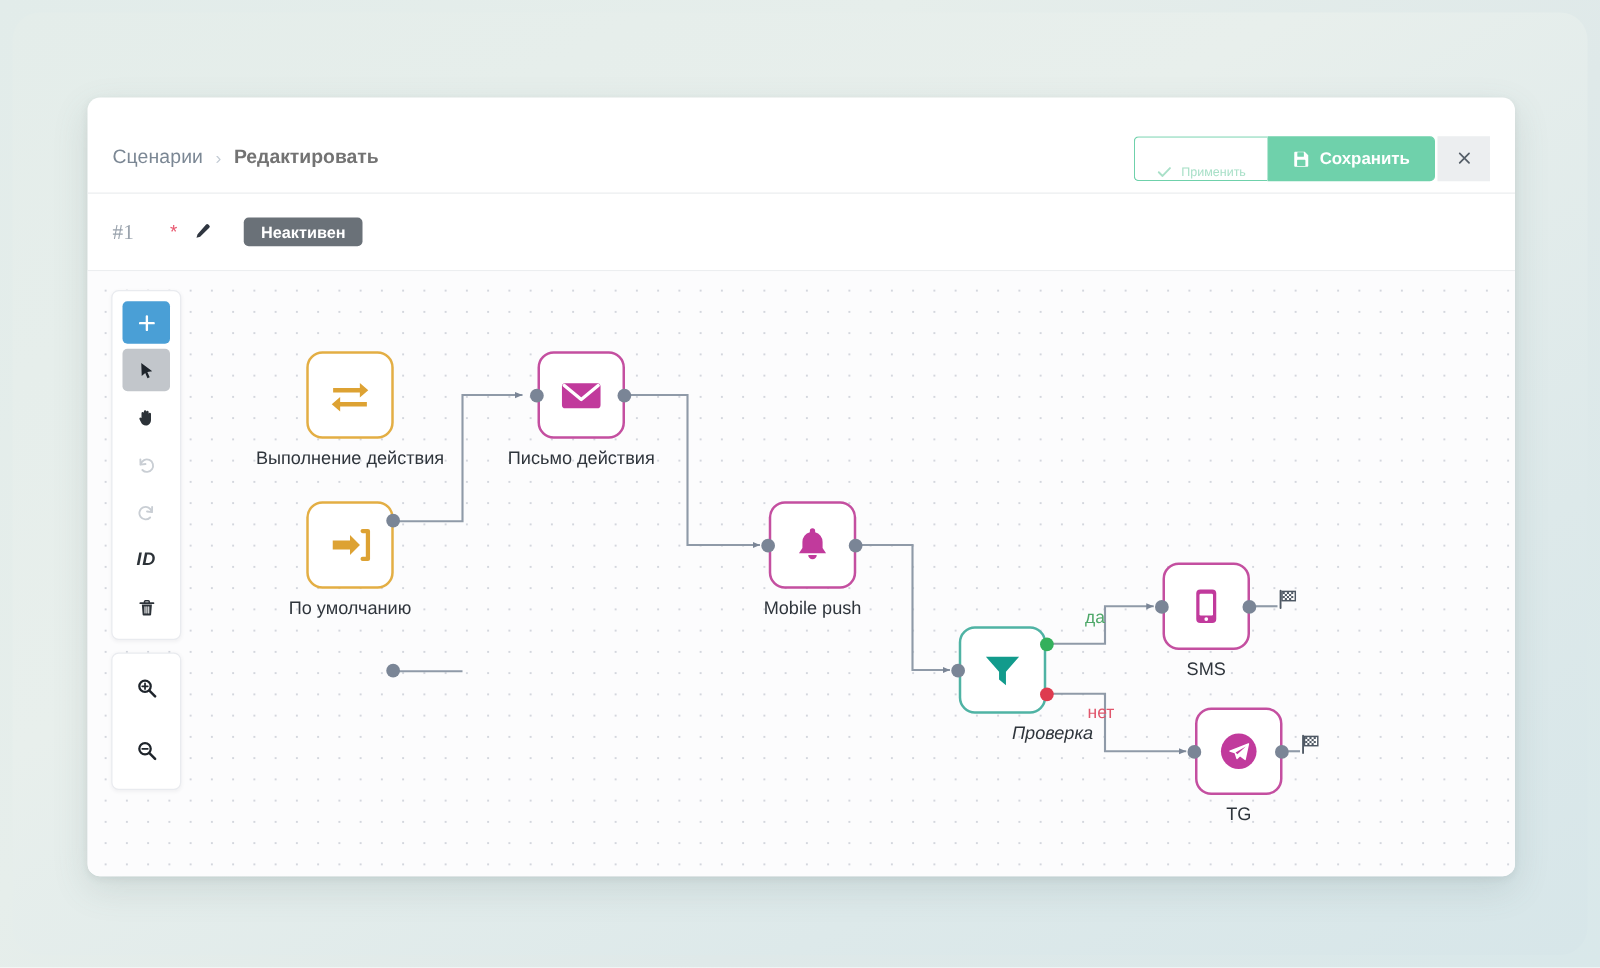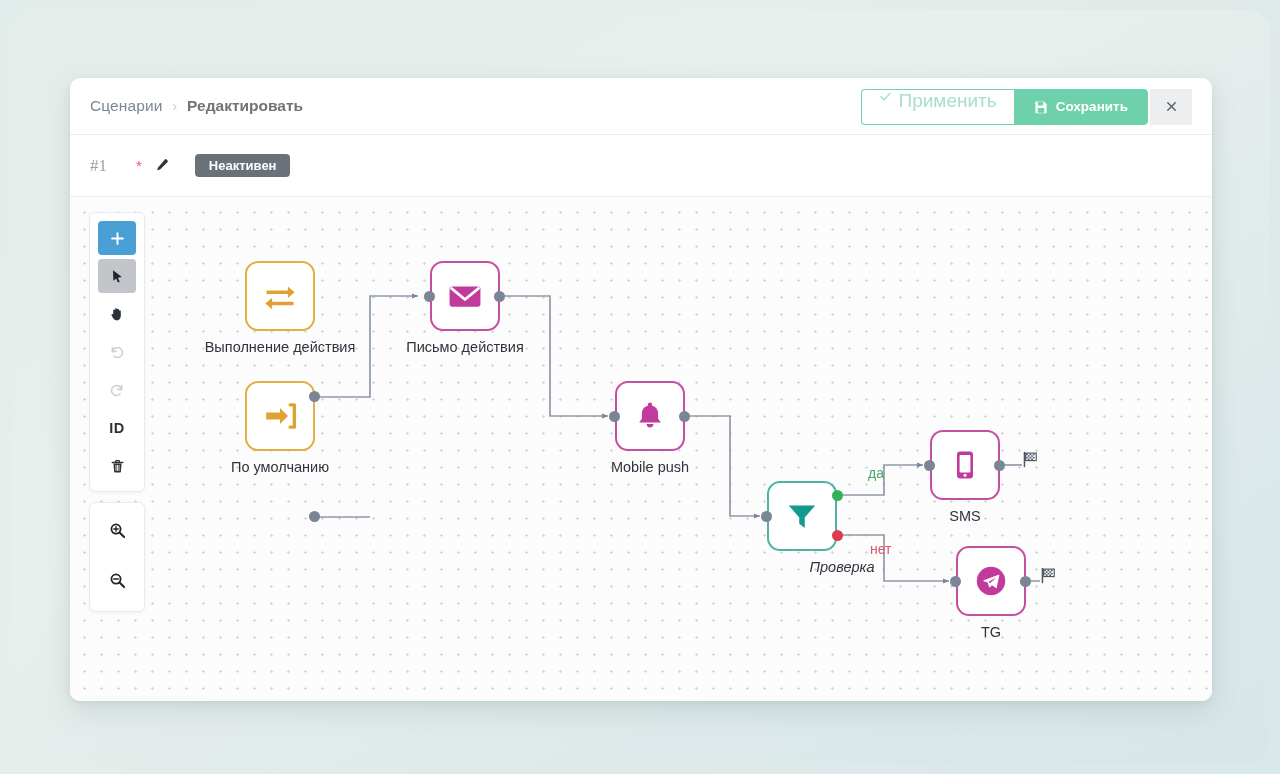--- a/index.html
+++ b/index.html
@@ -39,20 +39,21 @@
   }
 
   
   #breadcrumb-bar {
     position: relative;
     height: 57px;
     border-bottom: 1px solid #eceef0;
     display: flex;
     align-items: center;
     padding-left: 20px;
+    margin-top: 20px;
   }
   .crumb-root {
     font-size: 15.5px;
     color: #7b8794;
     letter-spacing: .1px;
   }
   .crumb-sep {
     margin: 0 10px;
     color: #c3cbd4;
     font-size: 14px;
@@ -67,28 +68,28 @@
   
   #header-actions {
     position: absolute;
     right: 0; top: 0;
     height: 57px;
     display: flex;
     align-items: center;
   }
   .btn-apply {
     height: 36px;
-    display: flex; align-items: flex-start; gap: 7px;
+    display: flex; align-items: flex-end; gap: 7px;
     padding: 0 17px;
     background: #ffffff;
     border: 1px solid #6fd1ab;
     border-right: none;
     border-radius: 4px 0 0 4px;
     color: #a9e0c8;
-    font-size: 19px;
+    font-size: 10px;
     cursor: pointer;
     white-space: nowrap;
   }
   .btn-save {
     height: 36px;
     display: flex; align-items: center; gap: 8px;
     padding: 0 19px;
     background: #6fd1ab;
     border: 1px solid #6fd1ab;
     border-radius: 0 4px 4px 0;
@@ -196,20 +197,21 @@
     align-items: center;
     gap: 16px;
     z-index: 5;
   }
   .tool-btn {
     width: 38px; height: 34px;
     display: flex; align-items: center; justify-content: center;
     border-radius: 4px;
     cursor: pointer;
     color: #2c3238;
+    font-style: italic;
   }
   .tool-btn.active-blue { background: #4a9fd6; color: #ffffff; }
   .tool-btn.active-gray { background: #c2c6cb; color: #1e242b; }
   .tool-btn.disabled { color: #c9ced4; }
   .tool-btn.idtxt {
     font-size: 14.5px; font-weight: bold; letter-spacing: .5px;
   }
 
   
   #flow-svg {

